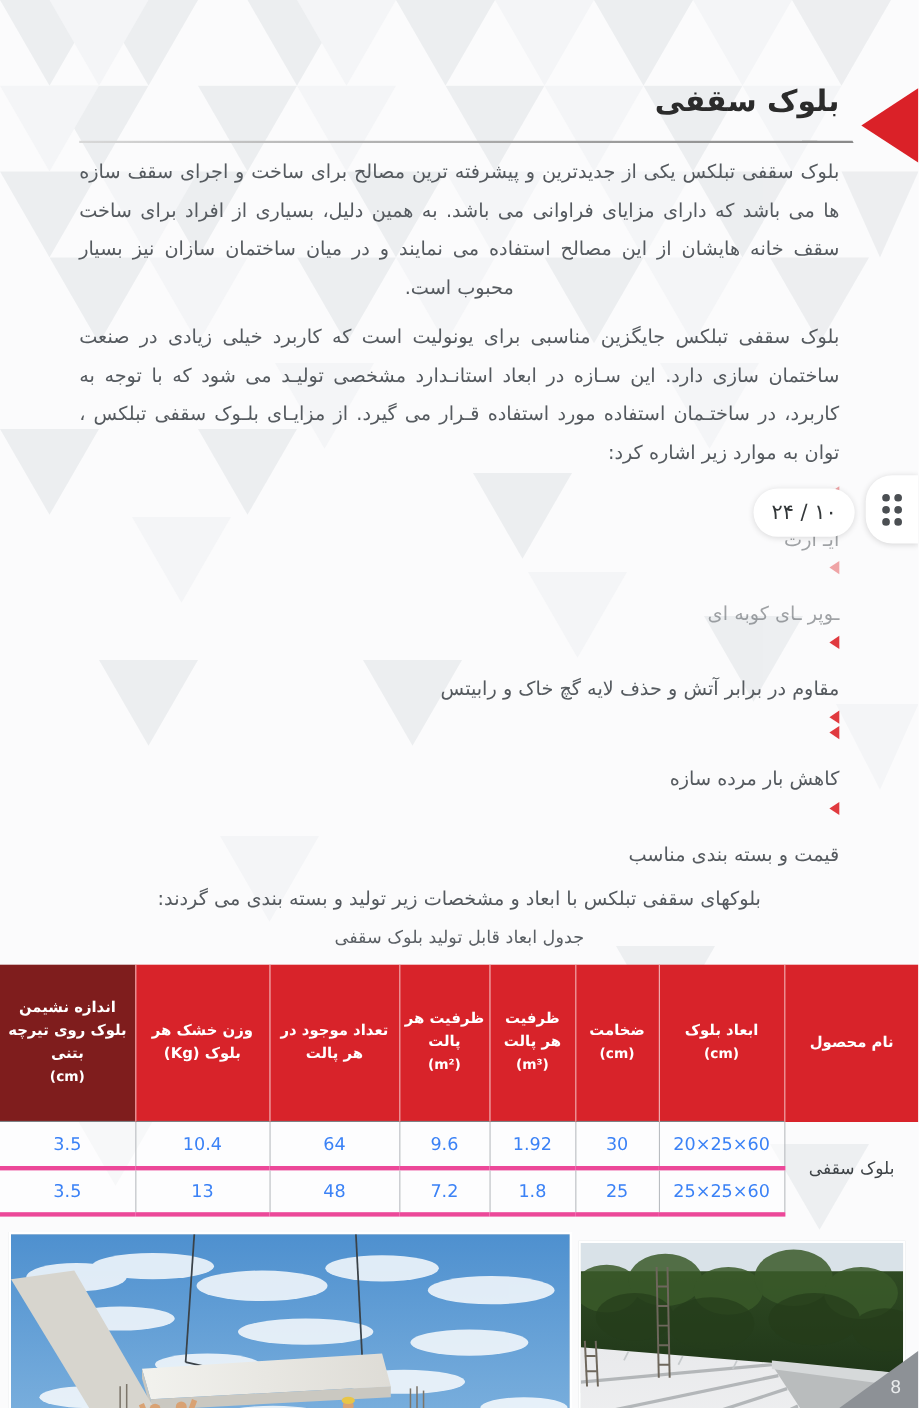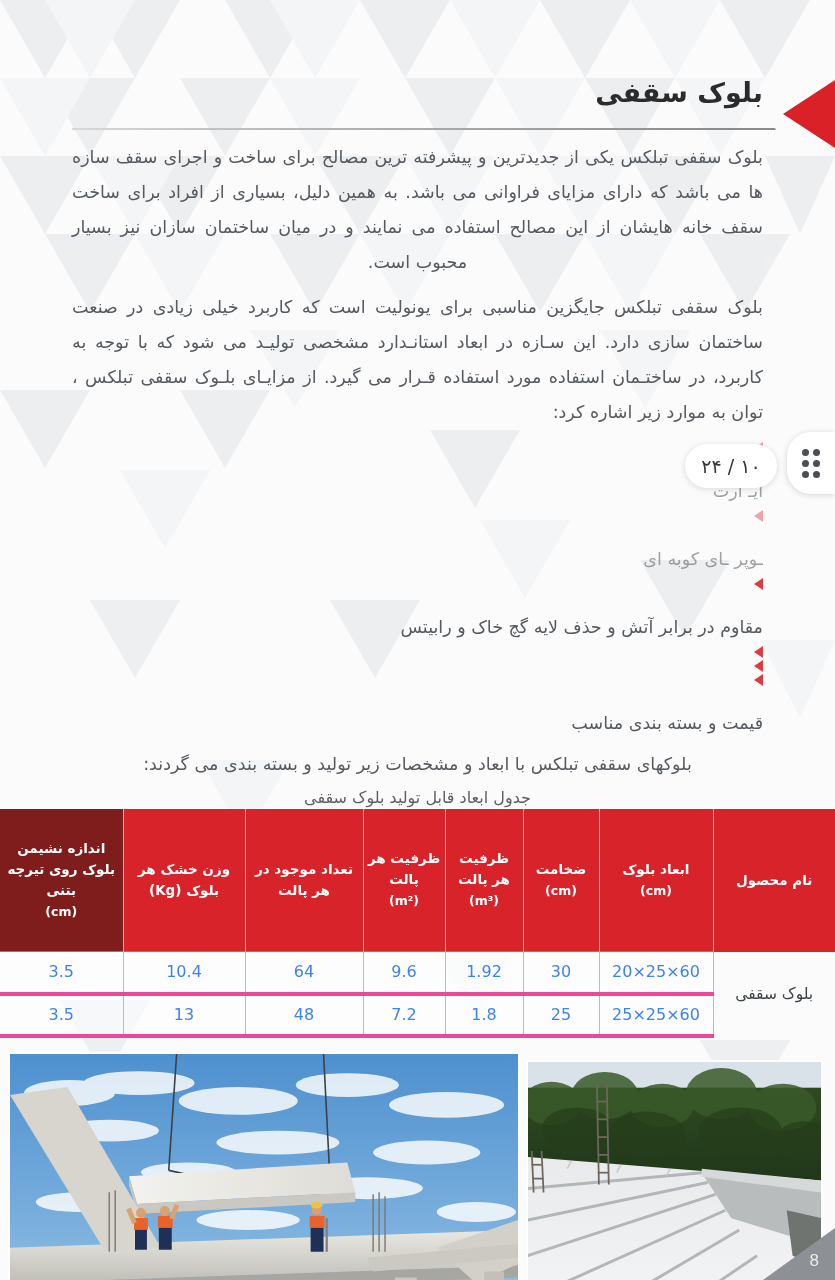--- a/index.html
+++ b/index.html
@@ -134,21 +134,21 @@
     color: #555a5f;
     font-size: 17.5px;
     line-height: 2;
   }
 
   .table-caption {
     text-align: center;
     color: #5a5f64;
     font-size: 16px;
     margin-top: 6px;
-    margin-bottom: 2px;
+    margin-bottom: 16px;
   }
 
   
   .table-wrap { padding: 0; }
   table.spec {
     width: 100%;
     border-collapse: collapse;
     direction: rtl;
     table-layout: fixed;
   }
@@ -406,20 +406,21 @@
       </li>
       <li class="bullet">
         <span class="bullet-marker"></span>
         <span class="bullet-text">مقاوم در برابر آتش و حذف لایه گچ خاک و رابیتس</span>
       </li>
       <li class="bullet">
         <span class="bullet-marker"></span>
       </li>
       <li class="bullet">
         <span class="bullet-marker"></span>
+        <span class="bullet-text">کاهش بار مرده سازه</span>
       </li>
       <li class="bullet">
         <span class="bullet-marker"></span>
         <span class="bullet-text">قیمت و بسته بندی مناسب</span>
       </li>
     </ul>
 
     <p class="intro-line">بلوکهای سقفی تبلکس با ابعاد و مشخصات زیر تولید و بسته بندی می گردند:</p>
     <p class="table-caption">جدول ابعاد قابل تولید بلوک سقفی</p>
 

